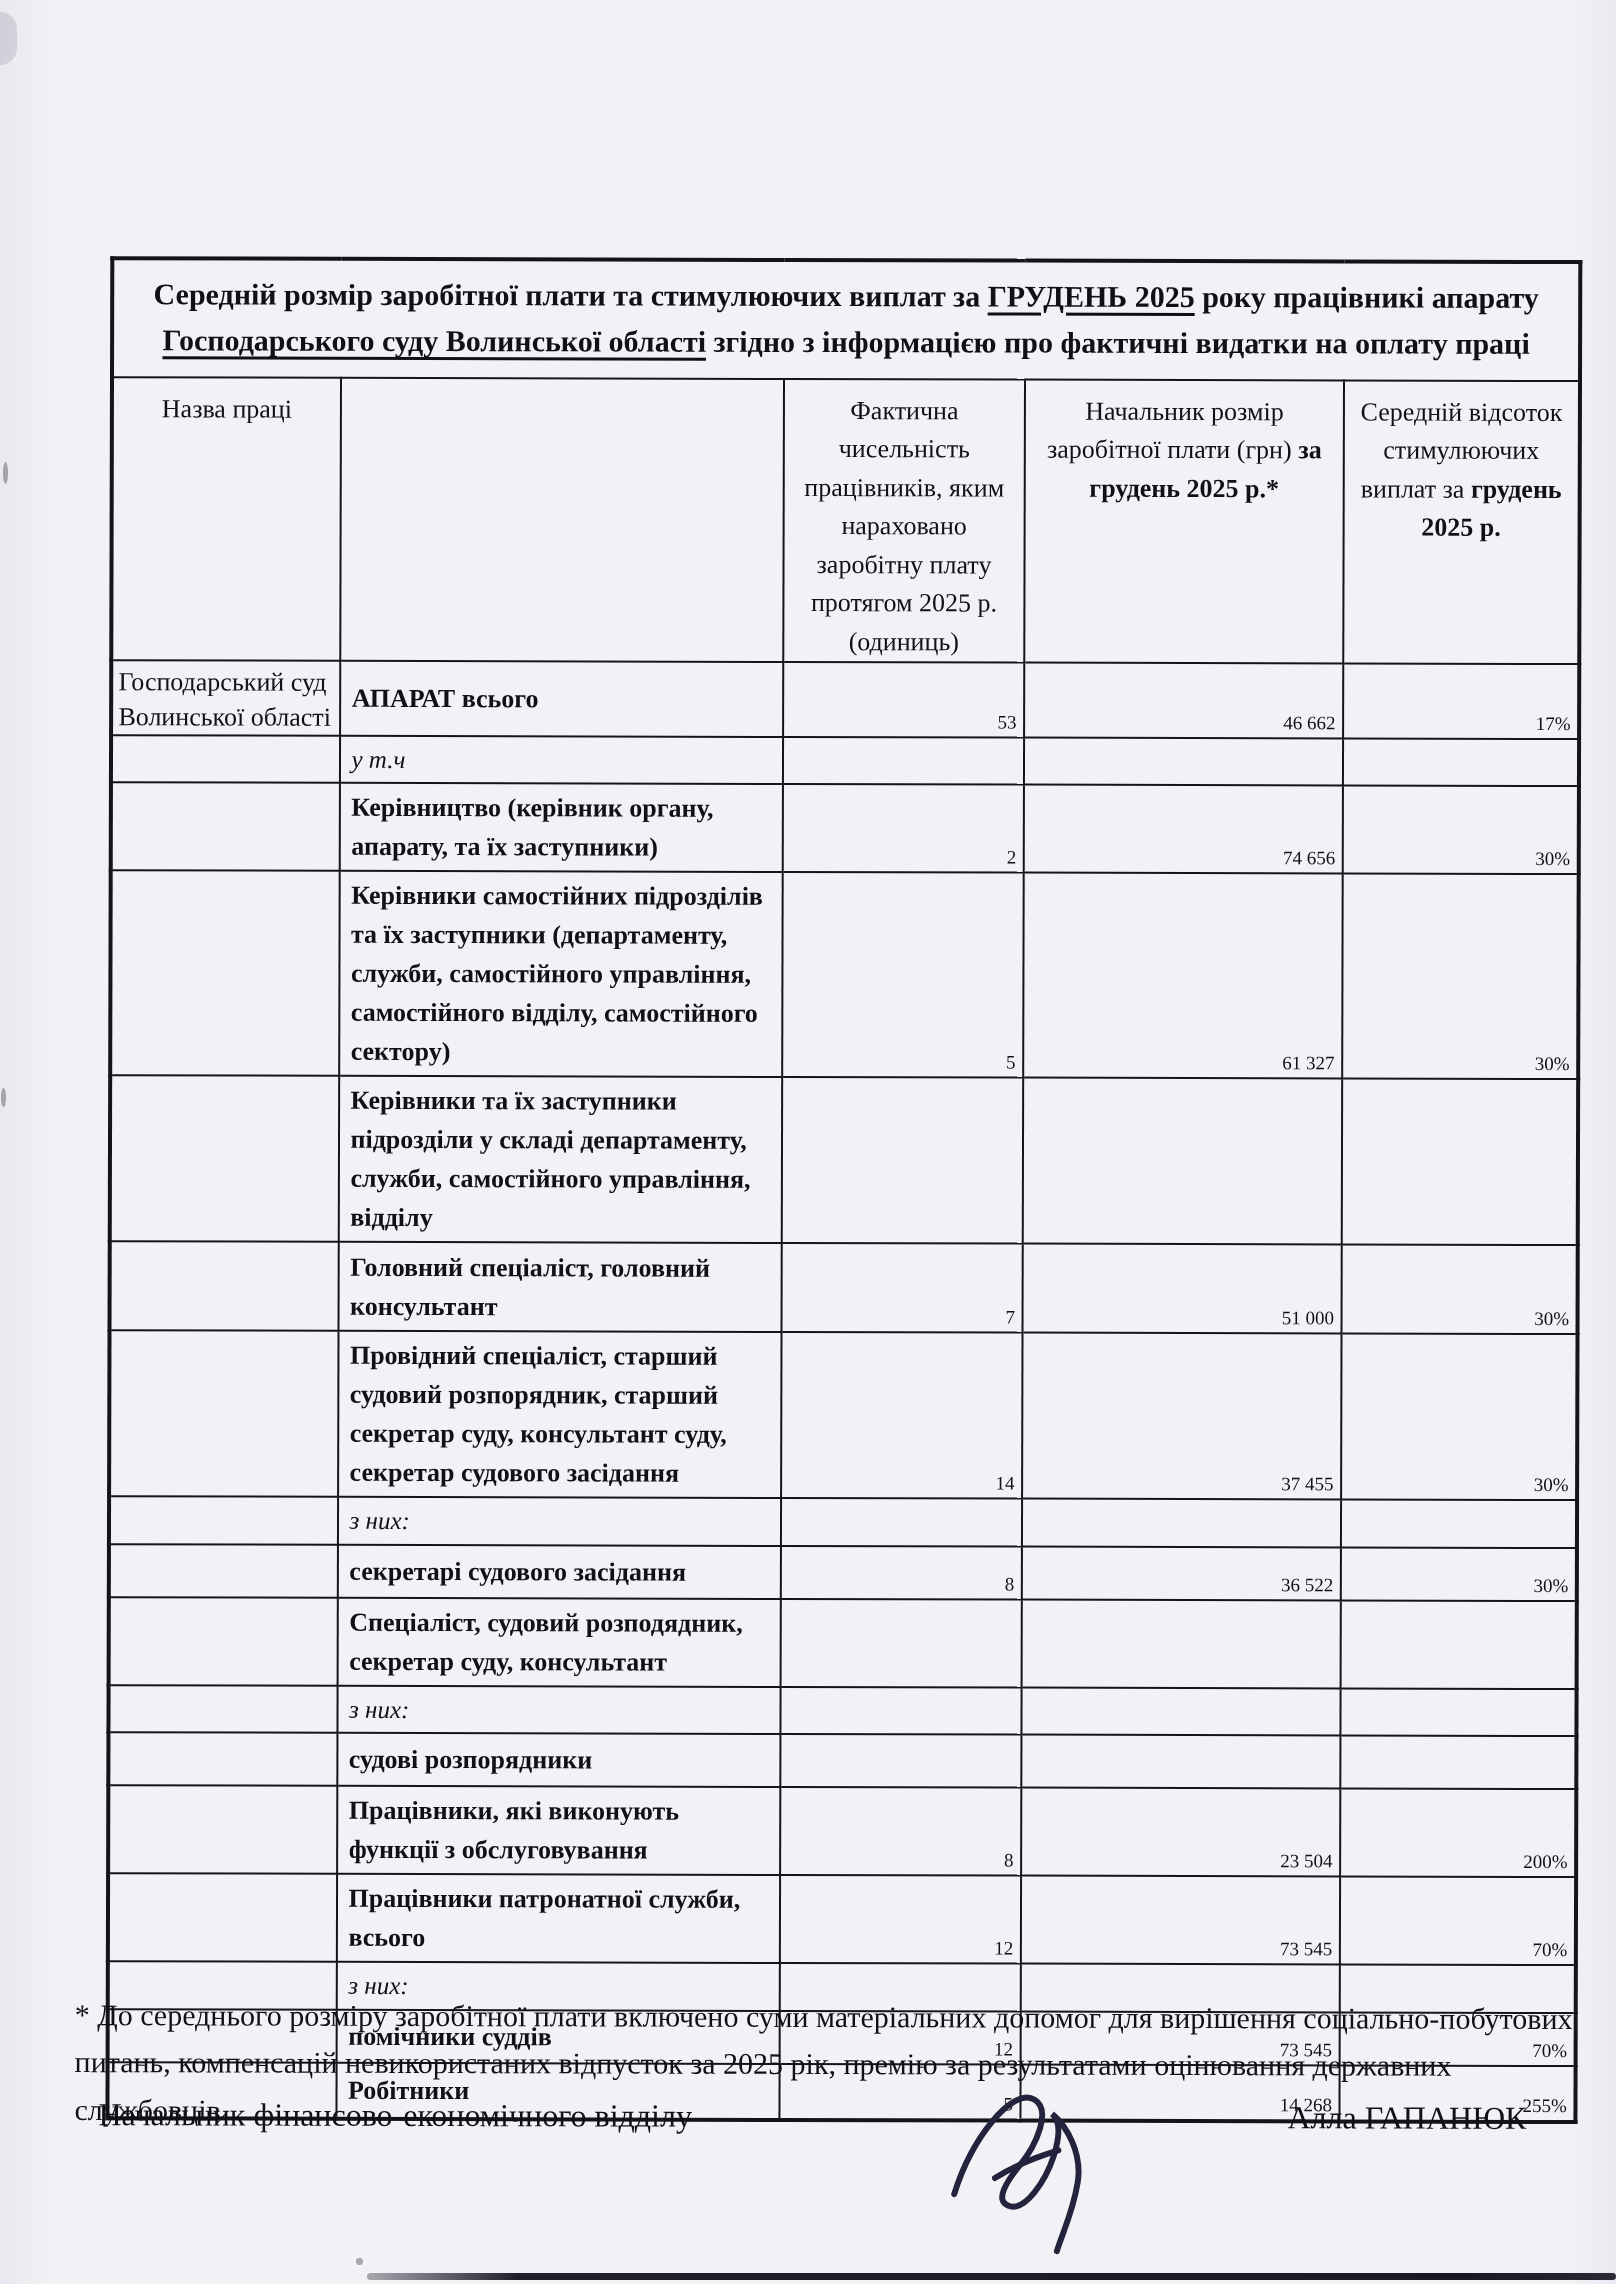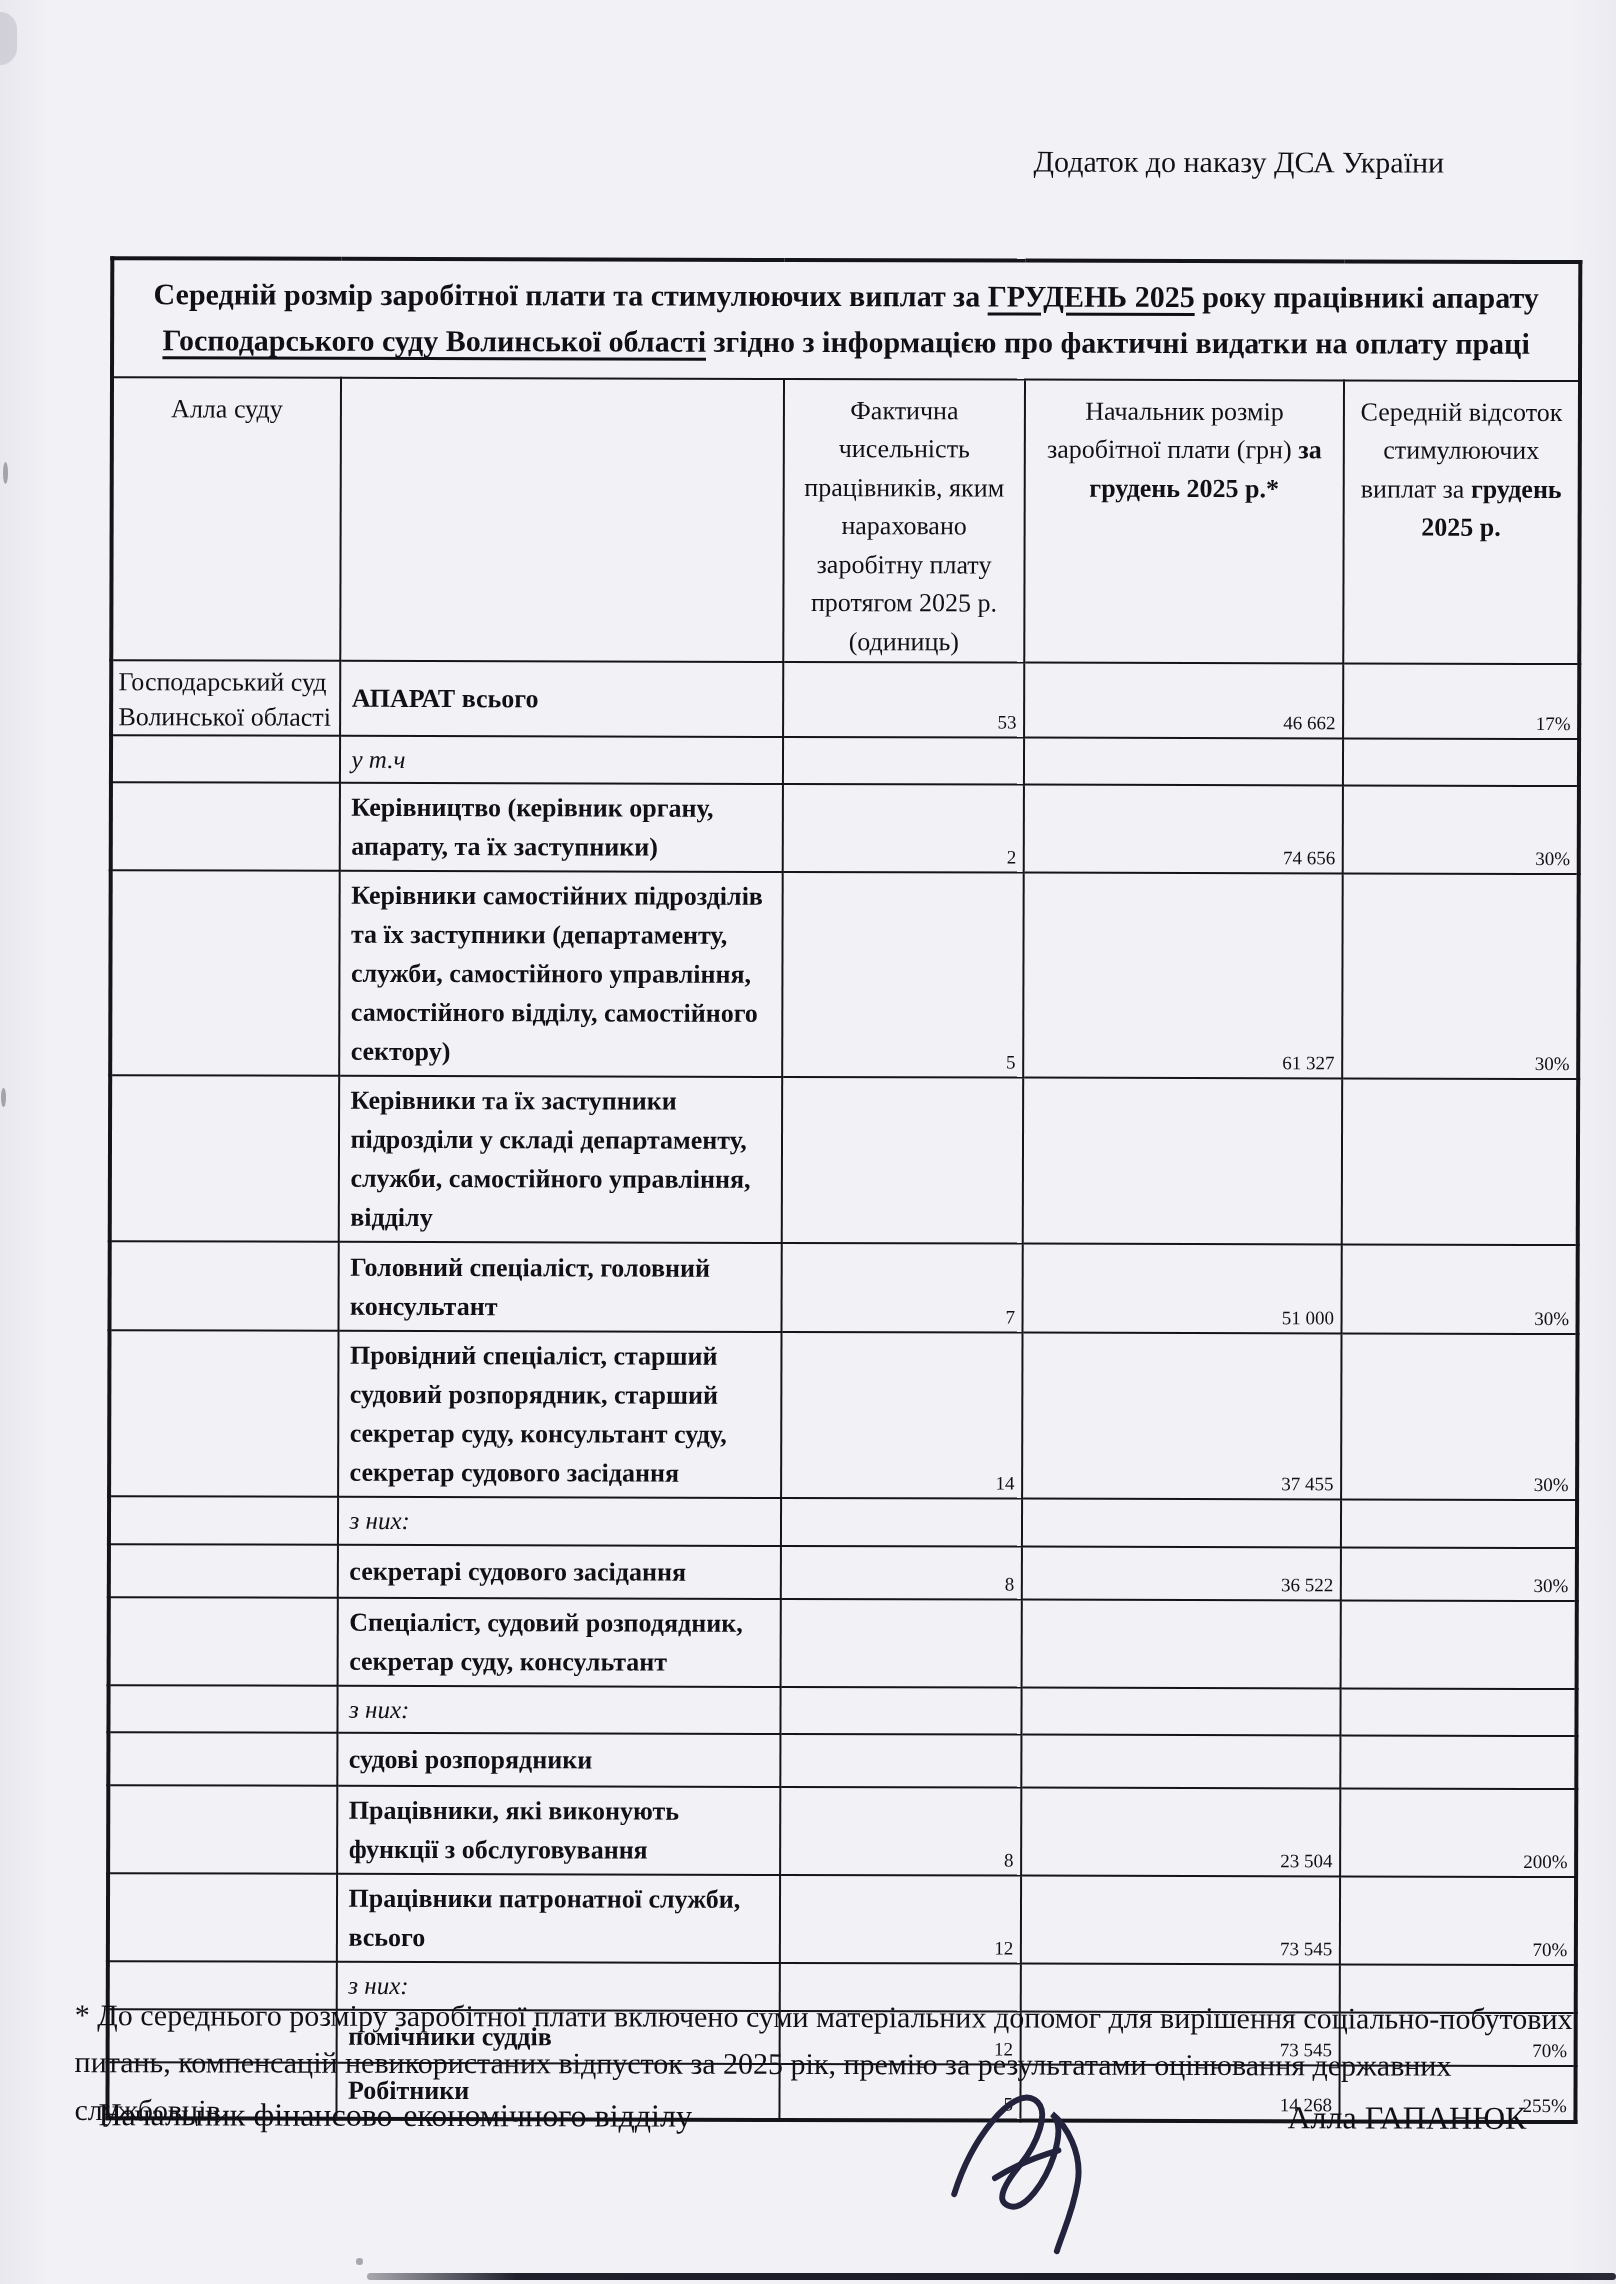--- a/index.html
+++ b/index.html
@@ -45,40 +45,39 @@
 <body>
 
 <div class="page">
   <div class="edge-smudge"></div>
   <div class="speck" style="left:2.6px;top:462px;width:5.3px;height:22.4px;"></div>
   <div class="speck" style="left:1.3px;top:1088px;width:4.6px;height:18.5px;"></div>
   <div class="speck" style="left:356px;top:2258px;width:6.6px;height:6.6px;"></div>
 
   <div class="content">
     <div class="doc-ref">
-      <div>Додаток до наказу ДСА України</div>
     </div>
 
     <table class="main">
       <colgroup>
         <col style="width:229px">
           <col style="width:443px">
           <col style="width:241px">
           <col style="width:319px">
           <col style="width:236px">
       </colgroup>
       <tbody>
           <tr style="height:119px">
         <td colspan="5" class="title-cell">
           <span>Середній розмір заробітної плати та стимулюючих виплат за </span><span class="u">ГРУДЕНЬ 2025</span><span> року працівникі апарату</span><br>
           <span class="u">Господарського суду Волинської області</span><span> згідно з інформацією про фактичні видатки на оплату праці</span>
         </td>
       </tr>
       <tr style="height:276px">
-        <th class="hdr">Алла суду</th>
+        <th class="hdr">Назва праці</th>
         <th class="hdr"></th>
         <th class="hdr">Фактична чисельність працівників, яким нараховано заробітну плату протягом 2025 р. (одиниць)</th>
         <th class="hdr"><span>Начальник розмір заробітної плати (грн) </span><span class="b">за грудень 2025 р.*</span></th>
         <th class="hdr"><span>Середній відсоток стимулюючих виплат за </span><span class="b">грудень 2025 р.</span></th>
       </tr>
 
       <tr style="height:66px">
         <td class="court">Господарський суд Волинської області</td>
         <td class="lbl">АПАРАТ всього</td>
         <td class="num">53</td>

